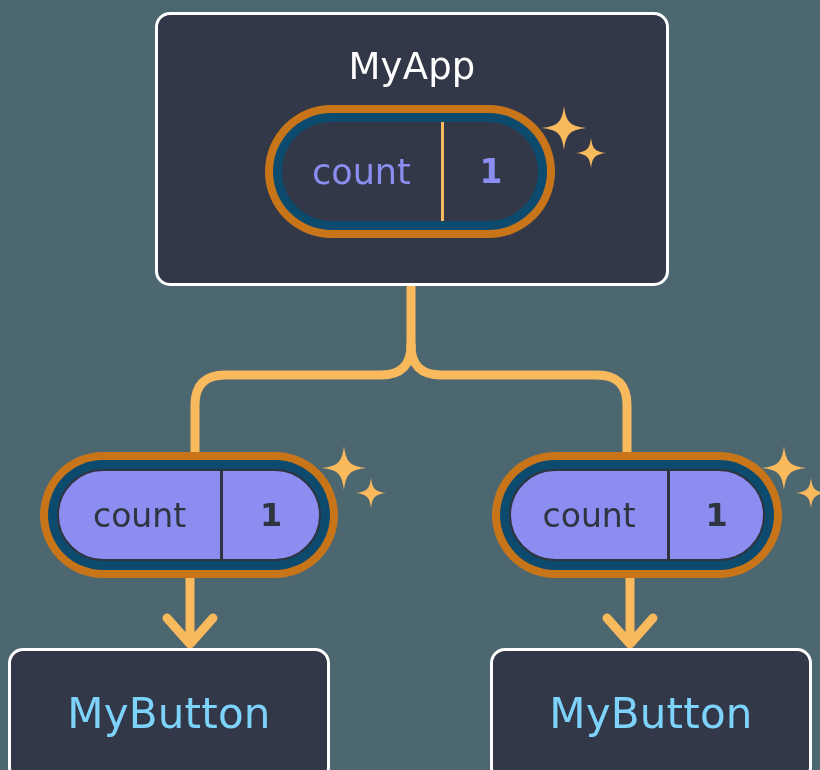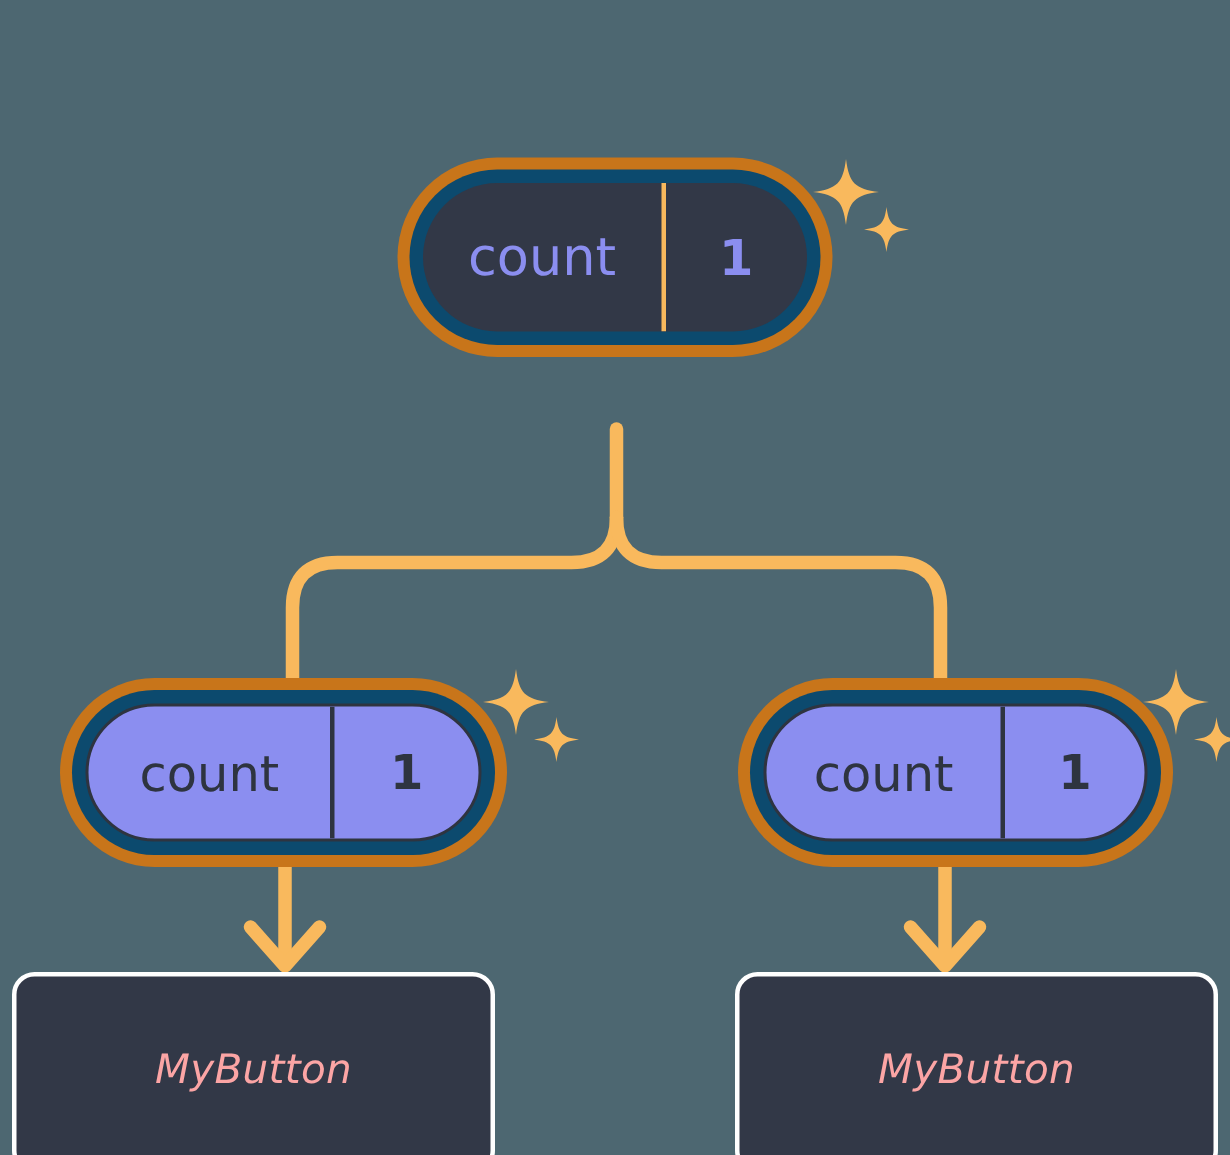--- a/index.html
+++ b/index.html
@@ -55,25 +55,24 @@
     border: 3px solid #ffffff;
     border-radius: 15px;
     z-index: 2;
     display: flex;
     align-items: center;
     justify-content: center;
   }
   #card-button-left  { left: 8px;   top: 648px; width: 322px; height: 134px; }
   #card-button-right { left: 490px; top: 648px; width: 322px; height: 134px; }
   .btn-label {
-    color: #fca5a5;
-    font-size: 27px;
+    color: #7dd3fc;
+    font-size: 42px;
     letter-spacing: 0.2px;
     margin-top: -4px;
-    font-style: italic;
   }
 
   
   .pill {
     position: absolute;
     box-sizing: border-box;
     border-radius: 999px;
     z-index: 3;
     
     background: #c8751a;
@@ -145,20 +144,23 @@
     </g>
 
     <g fill="none" stroke="#f9b95d" stroke-width="9" stroke-linecap="butt" stroke-linejoin="miter">
       <path d="M 190 578 L 190 645"></path>
       <path d="M 167 618 L 190 644 L 213 618" stroke-linecap="round" stroke-linejoin="round"></path>
       <path d="M 630 578 L 630 645"></path>
       <path d="M 607 618 L 630 644 L 653 618" stroke-linecap="round" stroke-linejoin="round"></path>
     </g>
   </svg>
 
+  <div class="card" id="card-myapp">
+    <div class="card-title">MyApp</div>
+  </div>
 
   <div class="pill pill-dark" id="pill-myapp">
     <div class="pill-inner">
       <div class="pill-body">
         <div class="pill-key">count</div>
         <div class="pill-val">1</div>
       </div>
     </div>
   </div>
 

